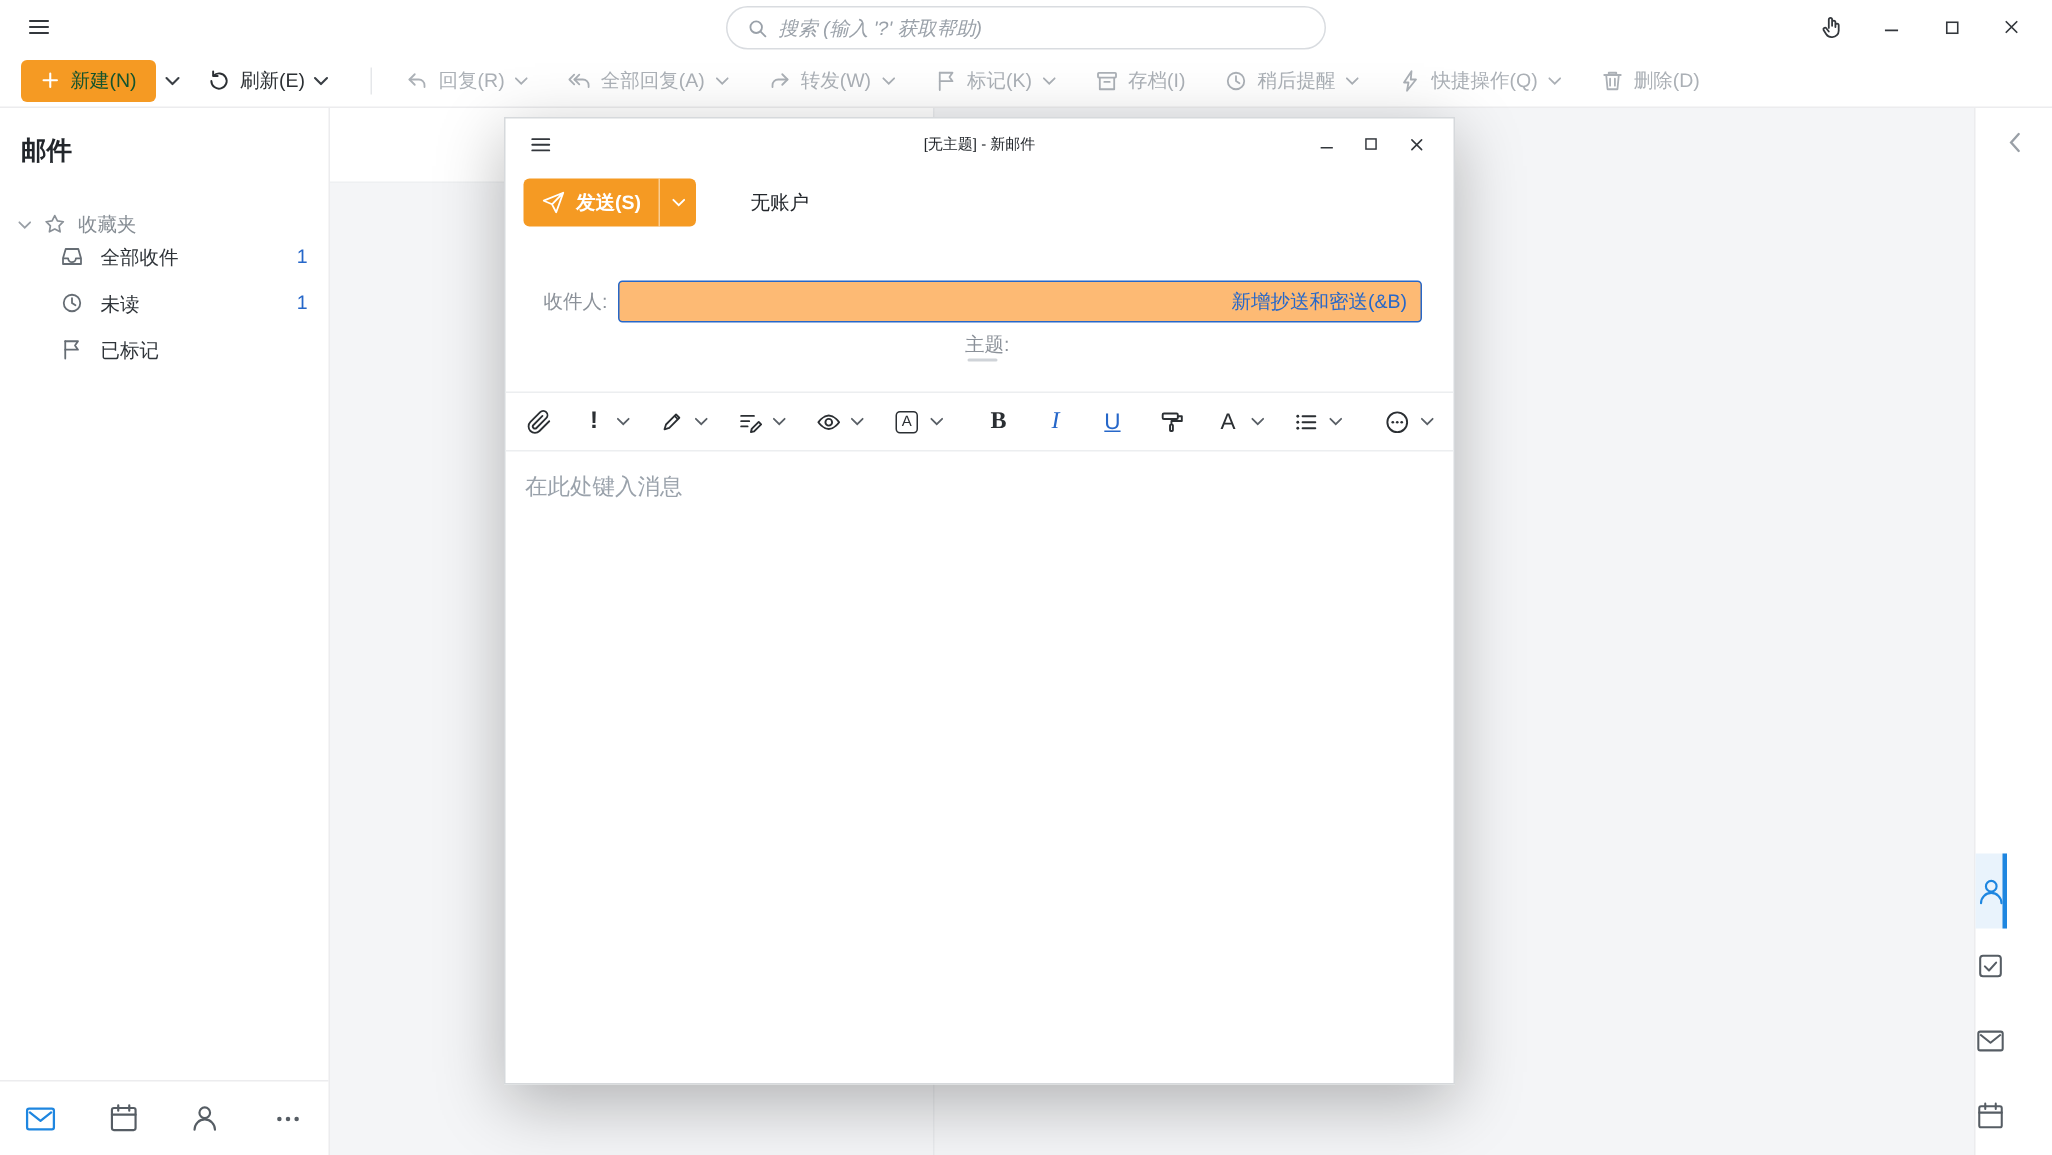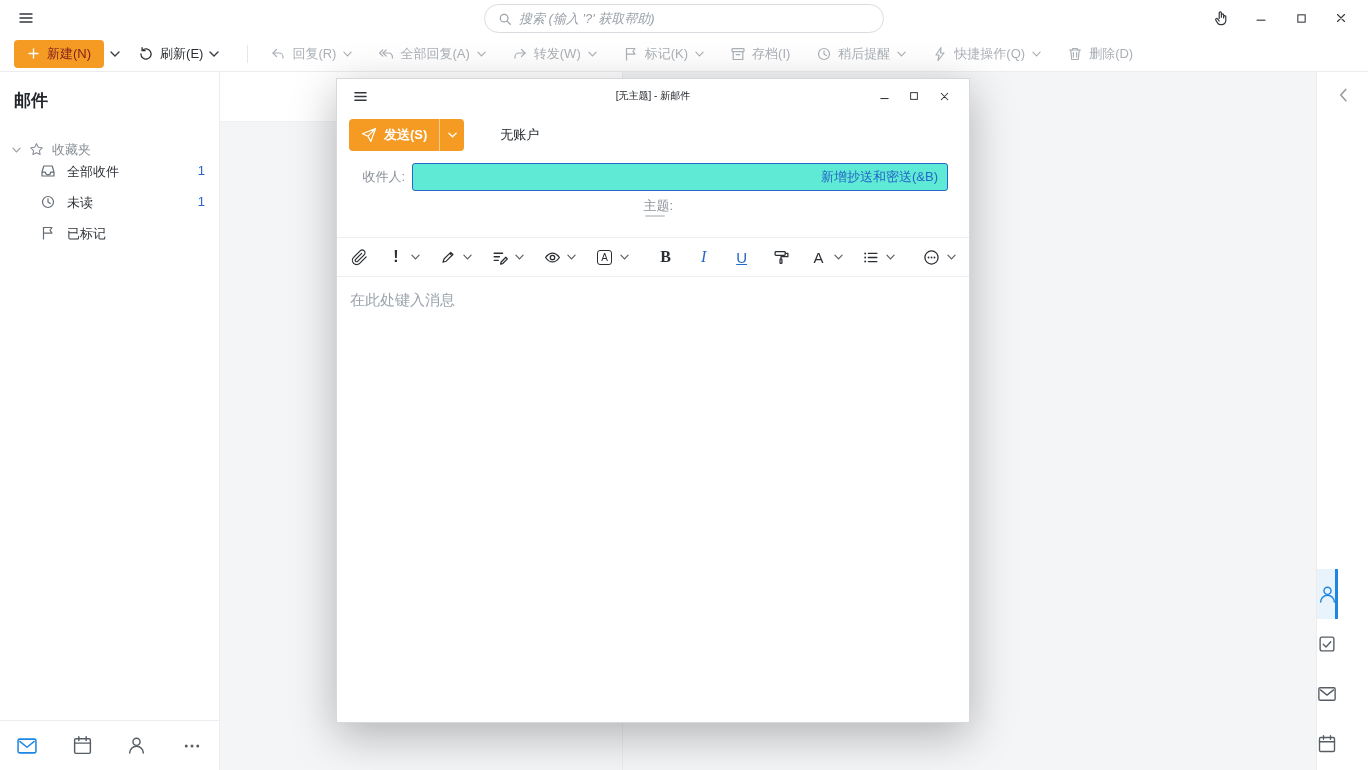--- a/index.html
+++ b/index.html
@@ -19,21 +19,21 @@
     position:absolute; left:50%; top:4px; transform:translateX(-50%);
     width:400px; height:29px; border:1px solid #d9dce0; border-radius:15px;
     display:flex; align-items:center; gap:7px; padding:0 13px; background:#fff;
     color:#9aa1a9; font-style:italic; font-size:13px;
   }
   .topbar-right { margin-left:auto; display:flex; align-items:center; gap:6px; }
   .winbtn { width:34px; height:28px; display:flex; align-items:center; justify-content:center; color:#33373c; }
 
   
   .cmdbar { height:36px; display:flex; align-items:center; padding:0 14px; background:#fff; border-bottom:1px solid #ececee; }
-  .btn-new { height:28px; background:var(--accent-orange,#F59A23); color:#7f1d1d; border-radius:4px;
+  .btn-new { height:28px; background:var(--accent-orange,#F59A23); color:#14532d; border-radius:4px;
     display:flex; align-items:center; gap:7px; padding:0 13px; font-size:13px; }
   .caret { width:22px; height:28px; display:flex; align-items:center; justify-content:center; color:#3a3f45; }
   .refresh { display:flex; align-items:center; gap:6px; margin-left:12px; color:#2b2f33; }
   .tsep { width:1px; height:18px; background:#e5e7ea; margin:0 22px; }
   .titem { display:flex; align-items:center; gap:6px; margin-right:26px; color:var(--disabled-gray,#ABB0B6); }
   .titem .chev { margin-left:1px; }
 
   
   .app { display:flex; height:698px; }
 
@@ -65,25 +65,25 @@
     border:1px solid #d6d9dc; box-shadow:0 12px 42px rgba(0,0,0,.28); display:flex; flex-direction:column; }
   .c-titlebar { height:34px; flex:none; display:flex; align-items:center; padding:0 10px; position:relative; }
   .c-title { position:absolute; left:50%; transform:translateX(-50%); font-size:10px; color:#22262b; white-space:nowrap; }
   .c-controls { margin-left:auto; display:flex; }
   .c-winbtn { width:30px; height:26px; display:flex; align-items:center; justify-content:center; color:#33373c; }
   .c-sendrow { flex:none; display:flex; align-items:center; padding:6px 12px 0; }
   .send-btn { display:flex; height:32px; border-radius:4px; overflow:hidden; background:var(--accent-orange,#F59A23); color:#fff; }
   .send-main { display:flex; align-items:center; gap:7px; padding:0 12px;font-weight:bold; }
   .send-caret { width:25px; display:flex; align-items:center; justify-content:center; border-left:1px solid rgba(255,255,255,.5); }
   .account { margin-left:36px; color:#22262b; }
-  .c-fields { flex:none; margin-top:12px; }
+  .c-fields { flex:none; margin-top:36px; }
   .field-row { display:flex; align-items:center; padding:0 21px 0 24px; }
   .field-row + .field-row { margin-top:6px;flex-direction:column; }
   .field-label { width:44px; flex:none; text-align:right; margin-right:7px; color:#8b9199; }
-  .field-input { flex:1; height:28px; border:1px solid #cfd3d8; border-radius:3px; background:#5eead4;
+  .field-input { flex:1; height:28px; border:1px solid #cfd3d8; border-radius:3px; background:#fdba74;
     display:flex; align-items:center; justify-content:flex-end; padding:0 9px; }
   .field-input.focused { border-color:var(--accent-blue,#2667C9); }
   .field-input.subject { height:27px; }
   .cc-link { color:var(--accent-blue,#2667C9); text-decoration:none; }
   .c-toolbar { flex:none; margin-top:20px; height:40px; border-top:1px solid #eceef0; border-bottom:1px solid #eceef0;
     display:flex; align-items:center; padding:0 10px; color:#2b2f33; }
   .tbtn { min-width:24px; height:26px; display:flex; align-items:center; justify-content:center; padding:0 2px; }
   .tchev { width:16px; height:26px; display:flex; align-items:center; justify-content:center; color:#5a6067; }
   .gap { margin-left:13px; }
   .t-excl { font-weight:bold; font-size:16px; }

